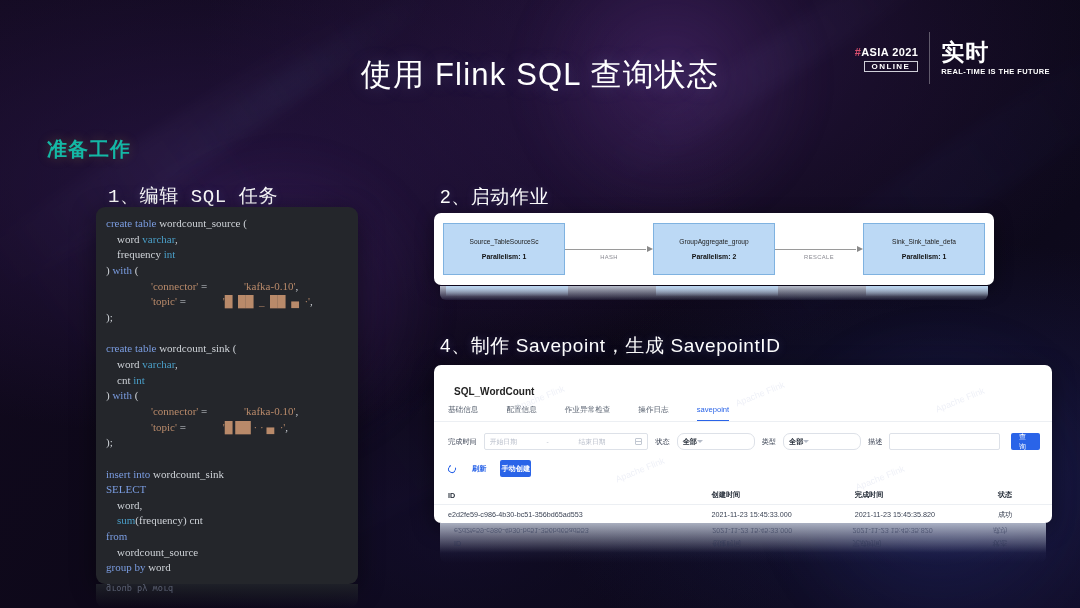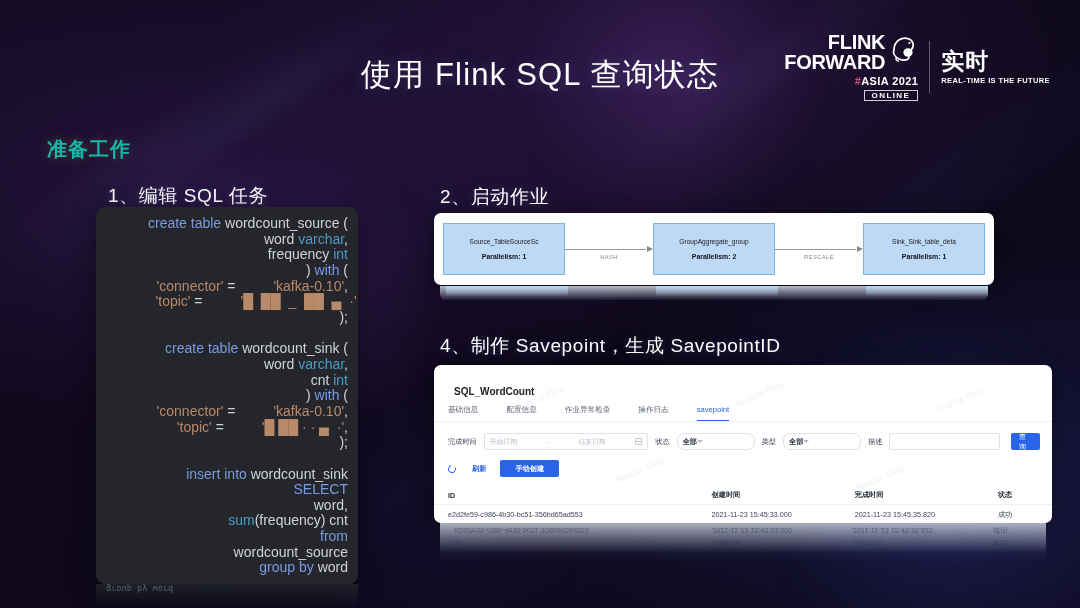--- a/index.html
+++ b/index.html
@@ -80,35 +80,35 @@
   
   .sec-main {
     position: absolute; left: 47px; top: 136px;
     color: #14b8a6; font-size: 20px; font-weight: 700; letter-spacing: 1px;
     text-shadow: 0 0 12px rgba(240,194,60,0.25);
   }
   .sub-h {
     position: absolute; color: #ffffff; font-size: 19px; font-weight: 400; letter-spacing: .6px;
     text-shadow: 0 1px 8px rgba(120,130,220,0.3);
   }
-  .sub-1 { left: 108px; top: 183px; }
+  .sub-1 { left: 108px; top: 183px; font-family: Liberation Mono, monospace; }
   .sub-2 { left: 440px; top: 184px; }
   .sub-3 { left: 440px; top: 333px; }
 
   
   .code-card {
     position: absolute; left: 96px; top: 207px; width: 262px; height: 377px;
     background: #24262b; border-radius: 9px;
     box-shadow: 0 6px 26px rgba(0,0,0,0.45);
     padding: 9px 10px 0 10px; overflow: hidden;
   }
   .code {
-    font-family: Liberation Sans, sans-serif;
-    font-size: 14px; line-height: 15.65px;
-    color: #cfd3d8; white-space: pre; text-align: right;
+    font-family: Liberation Serif, serif;
+    font-size: 11px; line-height: 15.65px;
+    color: #cfd3d8; white-space: pre;
   }
   .code .kw  { color: #7a9ce0; }
   .code .ty  { color: #4a9ec7; }
   .code .st  { color: #b98a6a; margin-left: 34px; }
   .code .fn  { color: #4a9ec7; }
   .code .pn  { color: #cfd3d8; }
   .code-reflect {
     position: absolute; left: 96px; top: 584px; width: 262px; height: 24px;
     background: linear-gradient(180deg, #1e2028 0%, rgba(18,14,30,0) 100%);
     border-radius: 0 0 9px 9px; overflow: hidden;
@@ -198,21 +198,21 @@
   }
   .sp-actions { display: flex; align-items: center; gap: 14px; padding: 10px 0 0 14px; }
   .refresh { display: flex; align-items: center; gap: 16px; }
   .refresh .ri {
     width: 8px; height: 8px; border: 1.3px solid #2a64e8; border-radius: 50%;
     border-top-color: transparent; transform: rotate(25deg);
   }
   .refresh .rt { font-size: 7.2px; color: #2a64e8; font-weight: 700; }
   .btn-create {
     background: #2a64e8; color: #fff; font-size: 7.2px; font-weight: 700;
-    border-radius: 2px; height: 17px; padding: 0 15px; display: flex; align-items: center;
+    border-radius: 2px; height: 17px; padding: 0 1px; display: flex; align-items: center;
   }
   .sp-table { margin-top: 9px; }
   .sp-row { display: flex; align-items: center; padding: 0 14px; height: 19px; }
   .sp-head { border-bottom: 1px solid #eceff3; }
   .sp-head .c { font-size: 7.2px; font-weight: 700; color: #1f2733; }
   .sp-body .c { font-size: 7.2px; color: #3b4354; }
   .c-id { width: 276px; }
   .c-ct { width: 150px; }
   .c-ft { width: 150px; }
   .c-st { width: 42px; text-align: left; }
@@ -239,34 +239,20 @@
   <div class="streak s3"></div>
   <div class="streak s4"></div>
   <div class="streak s5"></div>
   <div class="streak s6"></div>
 </div>
 
 <div class="title">使用 Flink SQL 查询状态</div>
 
 <div class="logo">
   <div class="logo-left">
-    <div class="logo-ff-row">
-      <div class="ff-text">
-        <div>FLINK</div>
-        <div class="l2">FORWARD</div>
-      </div>
-      <span class="squirrel">
-        <svg width="30" height="30" viewBox="0 0 30 30">
-          <path d="M6 17 C6 8 14 3 21 6 C27 9 26 16 21 18 L18 19 C21 21 22 24 20 26 C17 28 11 27 8 24 C5 21 5 19 6 17 Z" fill="none" stroke="#ffffff" stroke-width="1.7"></path>
-          <ellipse cx="20" cy="19.5" rx="4.6" ry="4.2" fill="#ffffff"></ellipse>
-          <circle cx="21.5" cy="10" r="1.1" fill="#ffffff"></circle>
-          <path d="M9 24 C7 26 8 28 11 28" fill="none" stroke="#ffffff" stroke-width="1.5"></path>
-        </svg>
-      </span>
-    </div>
     <div class="logo-asia">
       <span class="hash">#</span><span>ASIA 2021</span>
     </div>
     <div class="logo-online">ONLINE</div>
   </div>
   <div class="logo-div"></div>
   <div class="logo-right">
     <div class="cn-big">实时</div>
     <div class="cn-sub">REAL-TIME IS THE FUTURE</div>
   </div>

